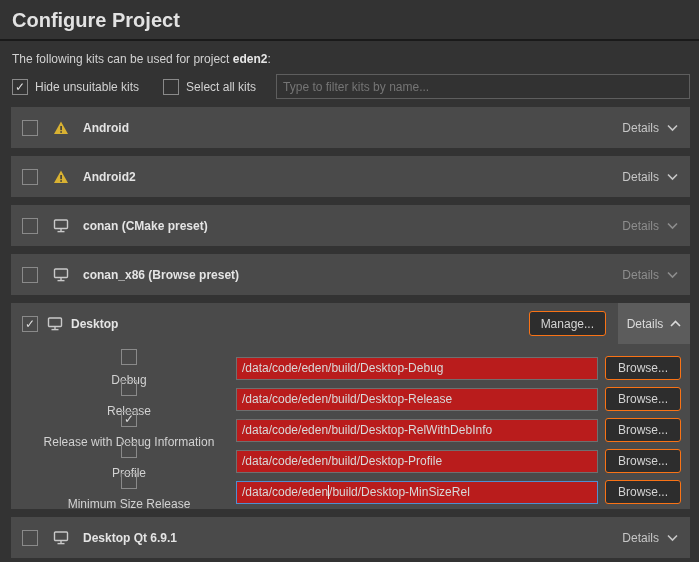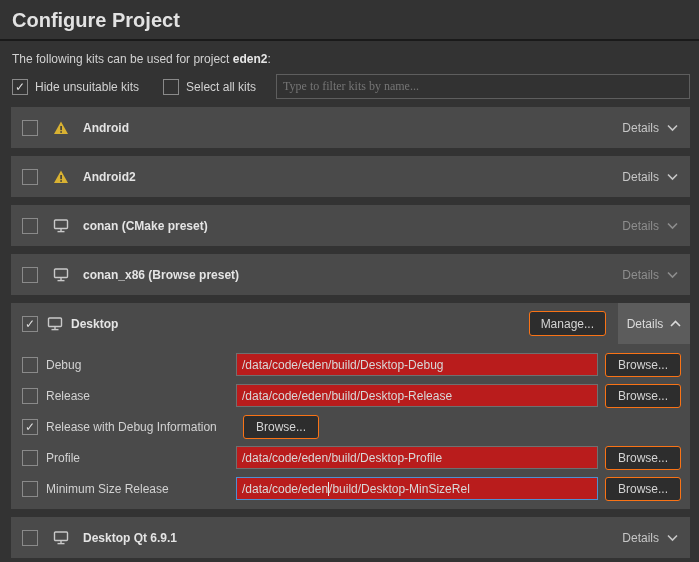--- a/index.html
+++ b/index.html
@@ -43,21 +43,21 @@
     font-size: 12px;
     line-height: 1;
   }
   .filter-input {
     flex: 1;
     margin-left: 20px;
     height: 23px;
     background: #323232;
     border: 1px solid #5e5e5e;
     color: #fdba74;
-    font-family: Liberation Serif, serif;
+    font-family: Liberation Sans, sans-serif;
     font-size: 12px;
     padding: 0 6px;
   }
   .filter-input::placeholder { color: #757575; }
   .kits { margin-top: 0; }
   .kit-row, .kit-panel {
     background: #4a4a4a;
     margin: 8px 9px 0 11px;
     gap: 6px;
   }
@@ -113,21 +113,21 @@
     gap: 7px;
     color: #dadada;
   }
   .cfg-list { padding: 5px 9px 0 11px; }
   .cfg-row {
     height: 31px;
     display: grid;
     grid-template-columns: 214px 362px auto;
     align-items: center;
   }
-  .cfg-left { display: flex; align-items: center; gap: 8px; }
+  .cfg-left { display: flex; align-items: center; gap: 8px; flex-direction: column; }
   .cfg-label { color: #d2d2d2; }
   .path-input {
     width: 100%;
     box-sizing: border-box;
     height: 23px;
     background: #b91c1c;
     border: 1px solid #6f6f6f;
     color: #d8d8d8;
     font-family: "Liberation Sans", sans-serif;
     font-size: 12px;
@@ -301,20 +301,21 @@
         <button class="btn browse-btn">Browse...</button>
       </div>
 
       <div class="cfg-row">
         <div class="cfg-left">
           <span class="cb">
               <span>✓</span>
             </span>
           <span class="cfg-label">Release with Debug Information</span>
         </div>
+        <input class="path-input" value="/data/code/eden/build/Desktop-RelWithDebInfo" style="">
         <button class="btn browse-btn">Browse...</button>
       </div>
 
       <div class="cfg-row">
         <div class="cfg-left">
           <span class="cb"></span>
           <span class="cfg-label">Profile</span>
         </div>
         <input class="path-input" value="/data/code/eden/build/Desktop-Profile" style="">
         <button class="btn browse-btn">Browse...</button>

